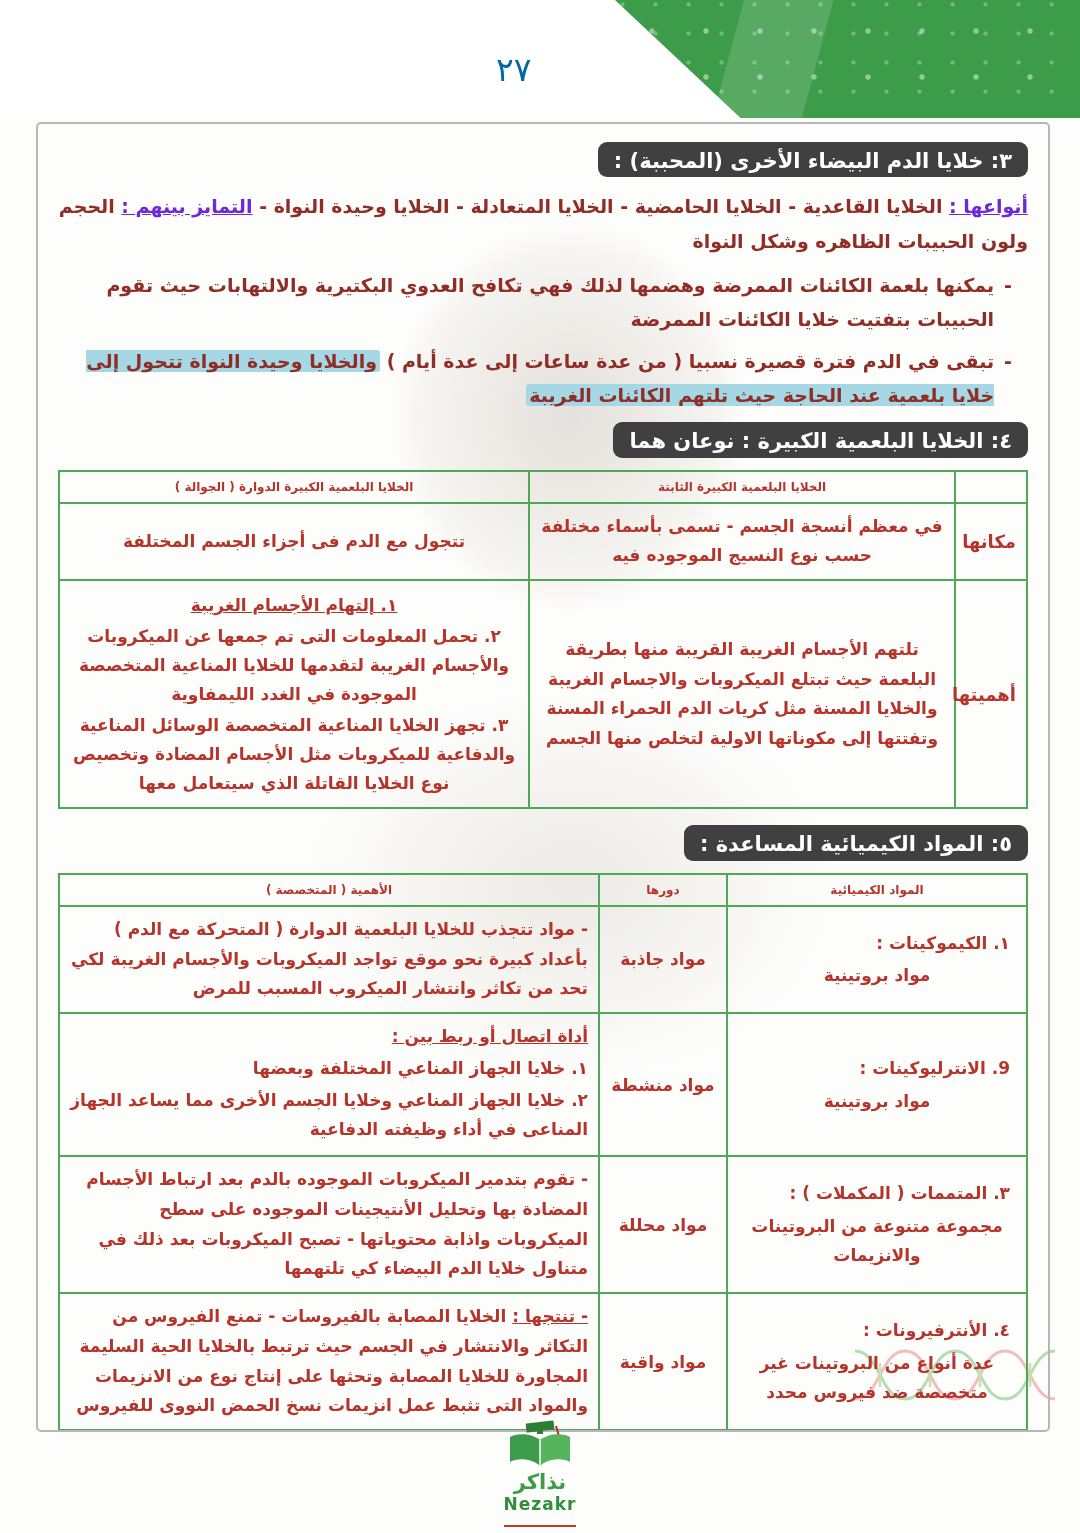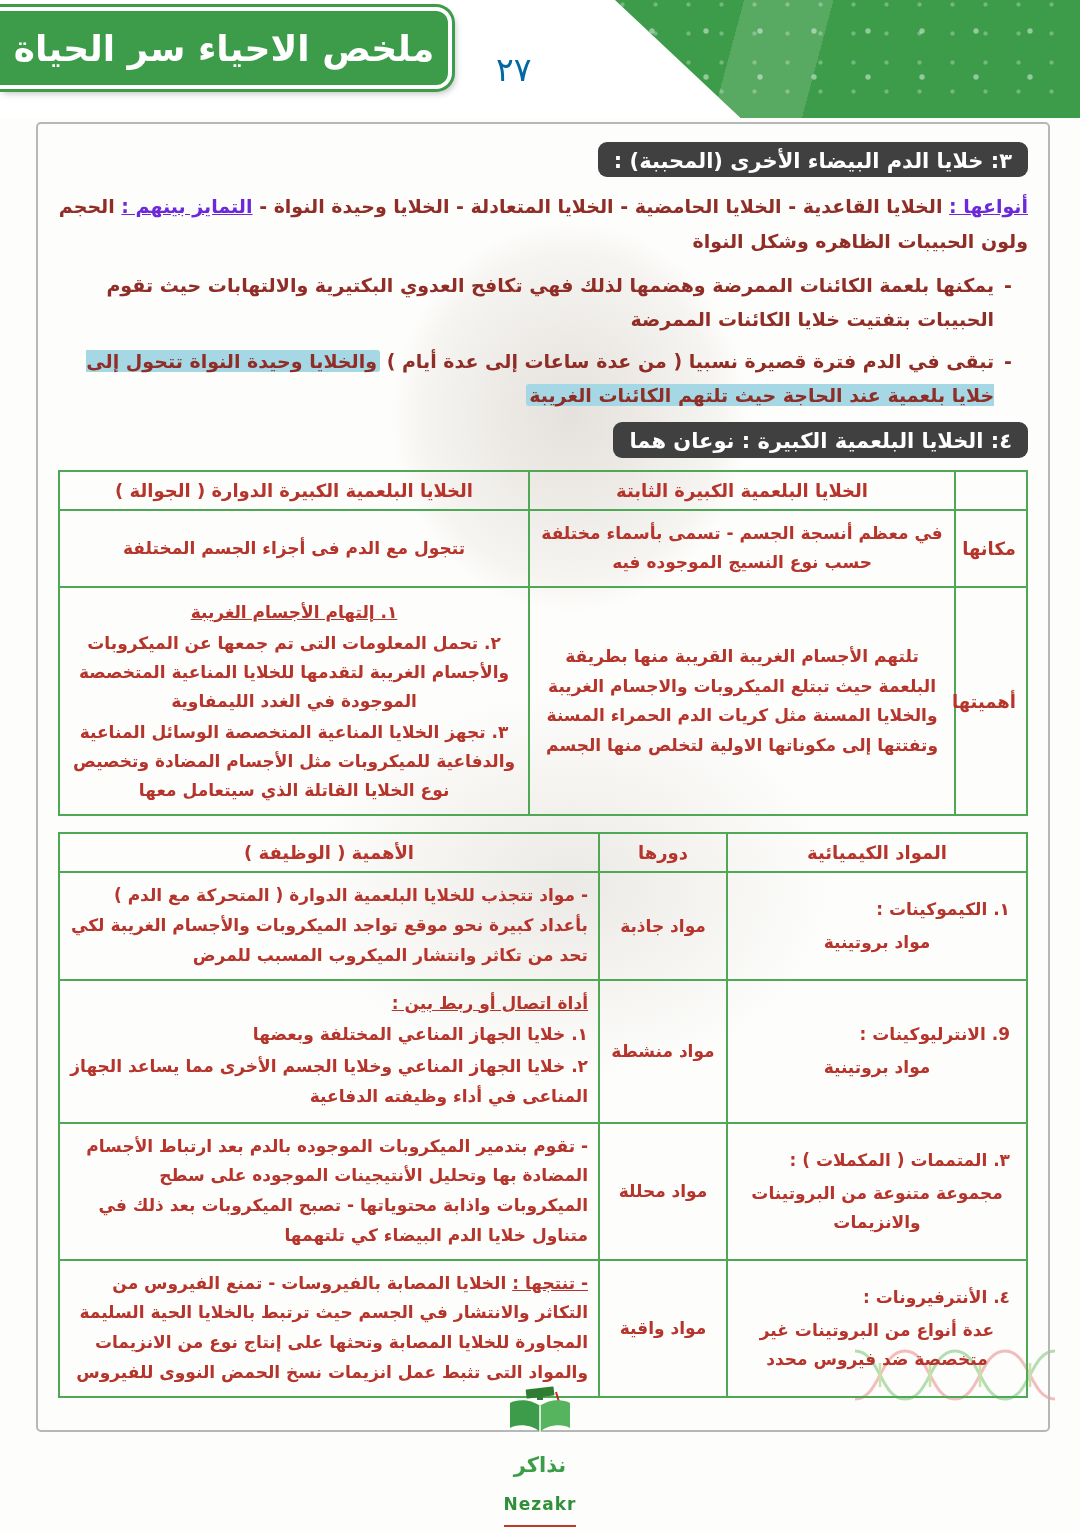--- a/index.html
+++ b/index.html
@@ -81,54 +81,51 @@
   .dash { flex:0 0 auto; }
   .hl { background:#a5d7e4; padding:0 3px; border-radius:3px; }
 
   
   table {
     width:100%; border-collapse:collapse; table-layout:fixed;
     font-size:17px; font-weight:bold; color:#b5342b;
     margin-bottom:16px; background:transparent;
   }
   th, td { border:2px solid #4ea856; padding:8px 10px; vertical-align:middle; }
-  th { font-size:18px; text-align:center; color:#b5342b; }
+  th { font-size:12px; text-align:center; color:#b5342b; }
   .t4 td { text-align:center; line-height:1.75; }
   .t4 .label-cell { font-size:18px; }
   .num-list { text-align:right; }
   .num-list div { margin:2px 0; line-height:1.7; }
 
   .t5 .sub-cell { text-align:right; line-height:1.7; }
   .t5 .sub-title { padding-right:6px; }
   .t5 .sub-sub { text-align:center; margin-top:4px; }
   .t5 .role-cell { text-align:center; }
   .t5 .imp-cell { text-align:right; line-height:1.75; }
   .t5 .imp-cell .imp-items div { margin:2px 0; }
 
   .sec4-margin { margin-top:10px; }
   .sec5-margin { margin-top:4px; }
 
   
   .footer {
     position:absolute; bottom:6px; left:0; right:0; z-index:2;
-    display:flex; flex-direction:column; align-items:center; gap:17px;
+    display:flex; flex-direction:column; align-items:center; gap:0;
   }
   .logo-ar { color:#3d9c49; font-weight:bold; font-size:21px; }
   .logo-en { color:#2f8f3b; font-weight:bold; font-size:17px; letter-spacing:1px; border-bottom:2px solid #c0392b; padding-bottom:11px; }
 </style>
 </head>
 <body>
 
 <div class="page">
 
   <header class="header">
     <div class="pattern"></div>
-    <div class="banner">
-      <span class="banner-text">ملخص الاحياء سر الحياة</span>
-    </div>
     <div class="page-num">٢٧</div>
   </header>
 
   <div class="wm-head"></div>
   <div class="wm-body"></div>
   <svg class="dna" width="210" height="85" viewBox="0 0 210 85">
     <path d="M5 18 C 30 18, 30 66, 55 66 C 80 66, 80 18, 105 18 C 130 18, 130 66, 155 66 C 180 66, 180 18, 205 18" stroke="#5cb85c" stroke-width="3" fill="none"></path>
     <path d="M5 66 C 30 66, 30 18, 55 18 C 80 18, 80 66, 105 66 C 130 66, 130 18, 155 18 C 180 18, 180 66, 205 66" stroke="#e57373" stroke-width="3" fill="none"></path>
     <path d="M30 30 L30 54 M80 30 L80 54 M130 30 L130 54 M180 30 L180 54" stroke="#8bc34a" stroke-width="2.5"></path>
   </svg>
@@ -182,31 +179,32 @@
               <div class="u">١. إلتهام الأجسام الغريبة</div>
               <div>٢. تحمل المعلومات التى تم جمعها عن الميكروبات والأجسام الغريبة لتقدمها للخلايا المناعية المتخصصة الموجودة في الغدد الليمفاوية</div>
               <div>٣. تجهز الخلايا المناعية المتخصصة الوسائل المناعية والدفاعية للميكروبات مثل الأجسام المضادة وتخصيص نوع الخلايا القاتلة الذي سيتعامل معها</div>
             </td>
           </tr>
         </tbody>
       </table>
     </section>
 
     <section class="sec5-margin">
+      <div class="sec-head">٥: المواد الكيميائية المساعدة :</div>
       <table class="t5">
         <colgroup>
             <col style="width:300px">
             <col style="width:128px">
             <col>
           </colgroup>
         <tbody>
           <tr>
             <th>المواد الكيميائية</th>
             <th>دورها</th>
-            <th>الأهمية ( الوظيفة )</th>
+            <th>الأهمية ( المتخصصة )</th>
           </tr>
 
           <tr>
             <td class="sub-cell">
               <div class="sub-title">١. الكيموكينات :</div>
               <div class="sub-sub">مواد بروتينية</div>
             </td>
             <td class="role-cell">مواد جاذبة</td>
             <td class="imp-cell">- مواد تتجذب للخلايا البلعمية الدوارة ( المتحركة مع الدم ) بأعداد كبيرة نحو موقع تواجد الميكروبات والأجسام الغريبة لكي تحد من تكاثر وانتشار الميكروب المسبب للمرض</td>
           </tr>

